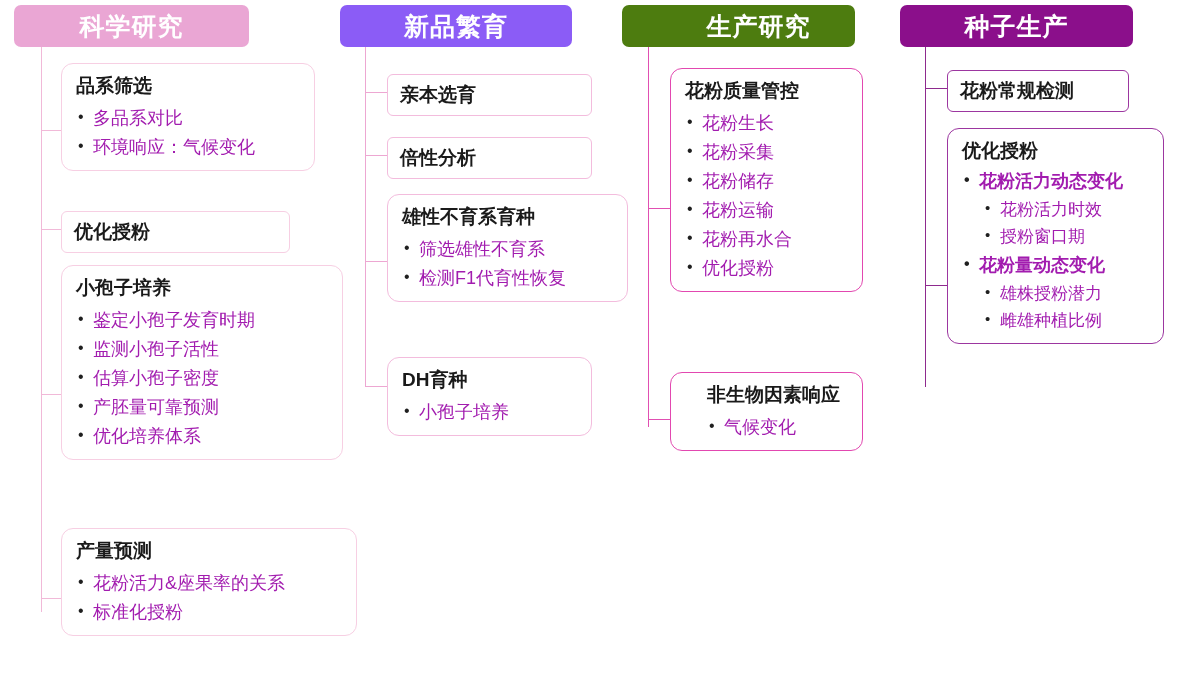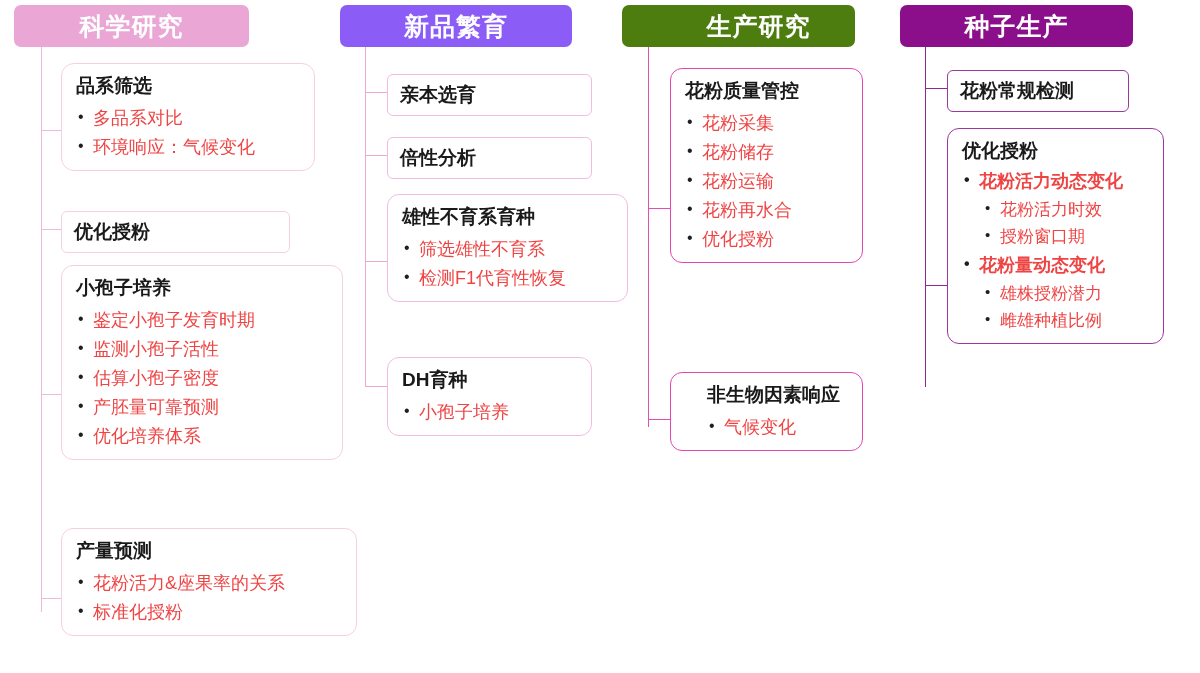--- a/index.html
+++ b/index.html
@@ -43,21 +43,21 @@
     font-size:19px;
     font-weight:bold;
     color:#1a1a1a;
     line-height:1.45;
     white-space:nowrap;
   }
   ul.bullets{margin:4px 0 0 0;padding:0;list-style:none;}
   ul.bullets.tight{margin-top:2px;}
   ul.bullets li{
     font-size:18px;
-    color:#ef4444;
+    color:#a21caf;
     line-height:1.62;
     white-space:nowrap;
     position:relative;
     padding-left:17px;
   }
   ul.bullets li:before{
     content:"\2022";
     position:absolute;left:2px;top:0;
     font-size:16px;
     color:#1f1f1f;
@@ -73,21 +73,21 @@
 
   <div class="col-header" style="left:14px;top:5px;width:235px;background:#eaa6d4;">科学研究</div>
 
   <div class="trunk" style="left:41px;top:47px;height:565px;background:#f1b9d8;"></div>
 
   <div class="stub" style="left:41px;top:130px;width:20px;background:#f1b9d8;"></div>
   <div class="stub" style="left:41px;top:229px;width:20px;background:#f1b9d8;"></div>
   <div class="stub" style="left:41px;top:394px;width:20px;background:#f1b9d8;"></div>
   <div class="stub" style="left:41px;top:598px;width:20px;background:#f1b9d8;"></div>
 
-  <div class="node" style="left:61px;top:63px;width:254px;border-color:#f7cfe3;border-radius:13px;">
+  <div class="node" style="left:61px;top:63px;width:254px;border-color:#f7cfe3;">
     <div class="node-title">品系筛选</div>
     <ul class="bullets">
       <li>多品系对比</li>
       <li>环境响应：气候变化</li>
     </ul>
   </div>
 
   <div class="node small" style="left:61px;top:211px;width:229px;border-color:#f7cfe3;">
     <div class="node-title">优化授粉</div>
   </div>
@@ -146,20 +146,21 @@
   <div class="col-header" style="left:622px;top:5px;width:233px;background:#4d7c0f;padding-left:40px;">生产研究</div>
 
   <div class="trunk" style="left:648px;top:47px;height:380px;background:#e14fb2;"></div>
 
   <div class="stub" style="left:648px;top:208px;width:22px;background:#e14fb2;"></div>
   <div class="stub" style="left:648px;top:419px;width:22px;background:#e14fb2;"></div>
 
   <div class="node" style="left:670px;top:68px;width:193px;border-color:#e248b0;">
     <div class="node-title">花粉质量管控</div>
     <ul class="bullets">
+      <li>花粉生长</li>
       <li>花粉采集</li>
       <li>花粉储存</li>
       <li>花粉运输</li>
       <li>花粉再水合</li>
       <li>优化授粉</li>
     </ul>
   </div>
 
   <div class="node" style="left:670px;top:372px;width:193px;border-color:#e248b0;padding-left:36px;">
     <div class="node-title">非生物因素响应</div>

